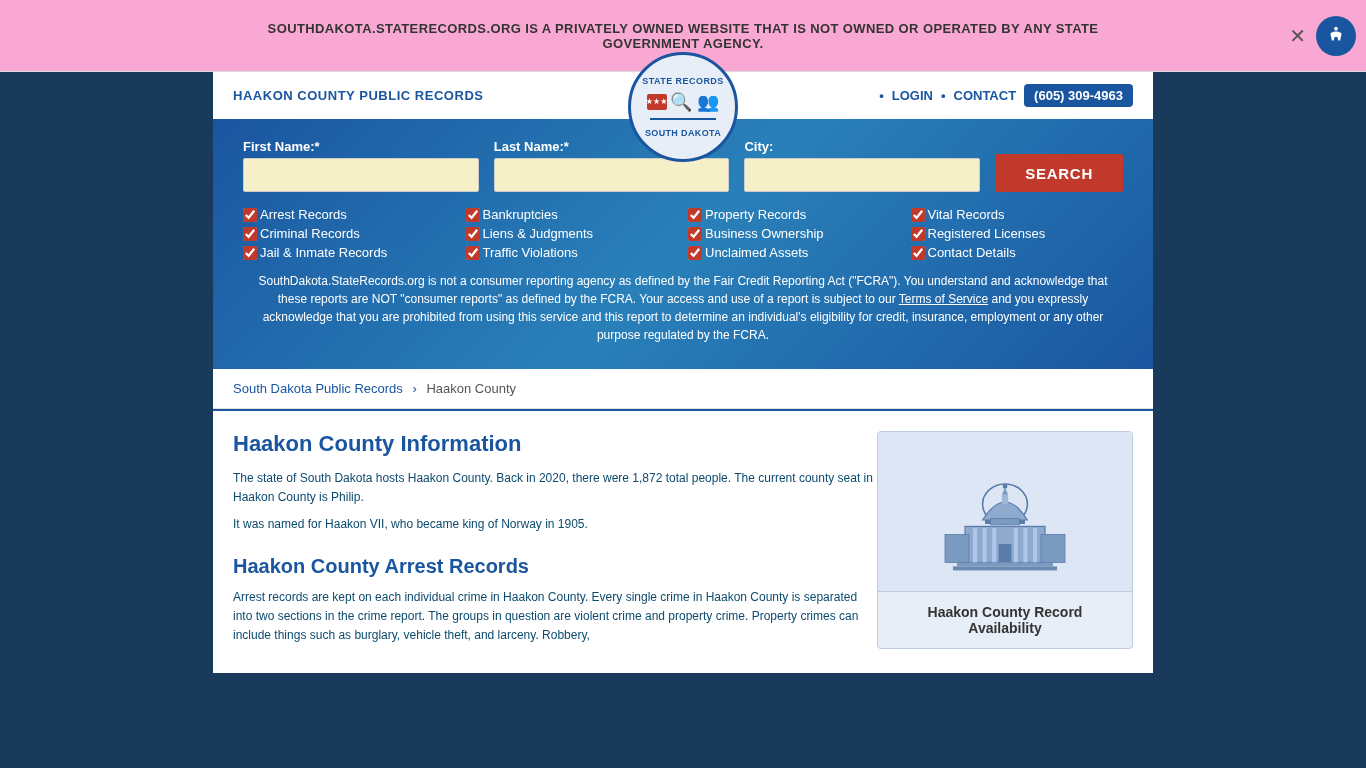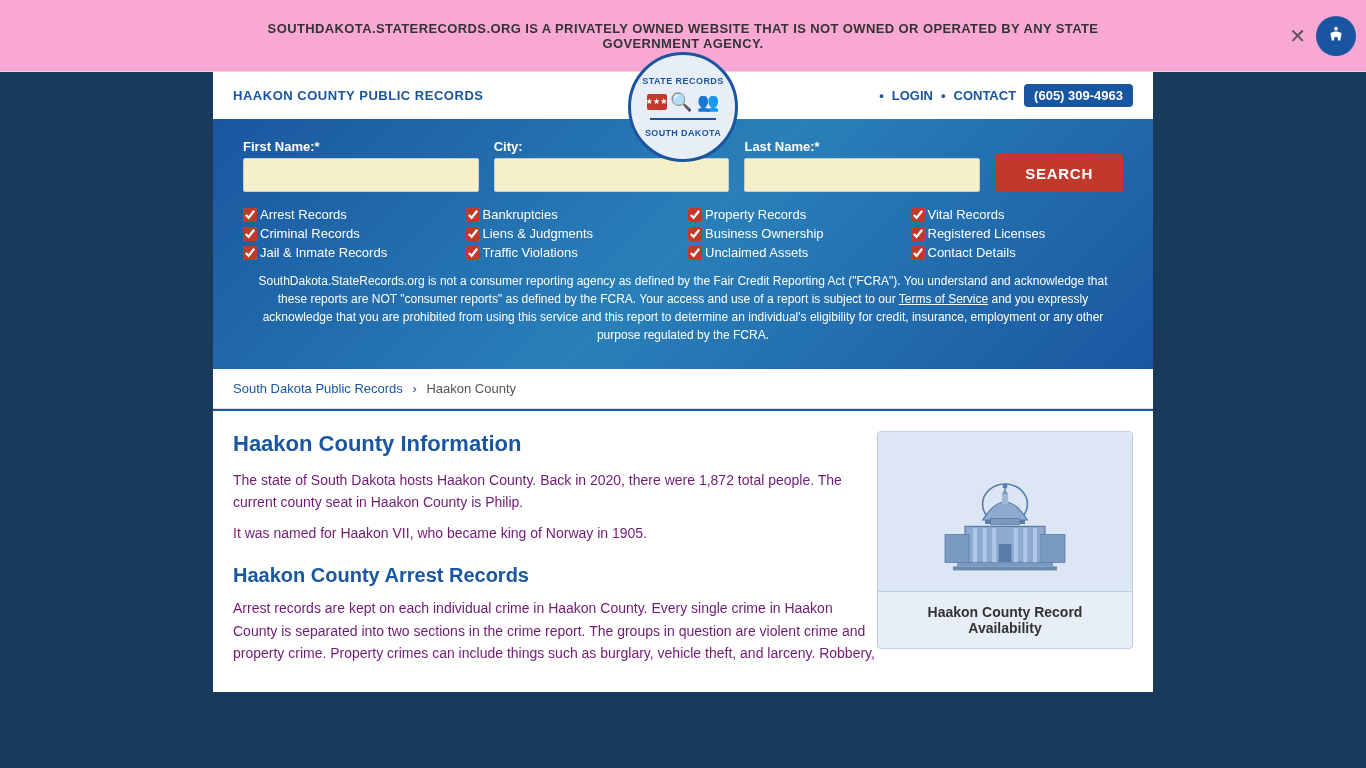--- a/index.html
+++ b/index.html
@@ -243,22 +243,22 @@
       margin-bottom: 12px;
     }
     .section-title-sm {
       color: #1a56a0;
       font-size: 20px;
       font-weight: bold;
       margin-bottom: 10px;
       margin-top: 20px;
     }
     .content-para {
-      color: #701a75;
-      font-size: 14px;
+      color: #0c4a6e;
+      font-size: 12px;
       line-height: 1.6;
       margin-bottom: 8px;
     }
 
     
     .sidebar-card {
       background: #e8eef7;
       border: 1px solid #c0cce0;
       border-radius: 4px;
       overflow: hidden;
@@ -342,25 +342,25 @@
       </div>
     </div>
 
     <div class="search-panel">
       <div class="search-row">
         <div class="field-group flex1">
           <label class="field-label">First Name:*</label>
           <input type="text" class="field-input" style="">
         </div>
         <div class="field-group flex1">
+          <label class="field-label">Last Name:*</label>
+          <input type="text" class="field-input" style="">
+        </div>
+        <div class="field-group flex1">
           <label class="field-label">City:</label>
-          <input type="text" class="field-input" style="">
-        </div>
-        <div class="field-group flex1">
-          <label class="field-label">Last Name:*</label>
           <input type="text" class="field-input" style="">
         </div>
         <button class="search-btn">SEARCH</button>
       </div>
 
       <div class="checkboxes-row" id="checkboxes-container">
       <div class="checkbox-item">
             <input type="checkbox" checked="" style="">
             <span>Arrest Records</span>
           </div>

